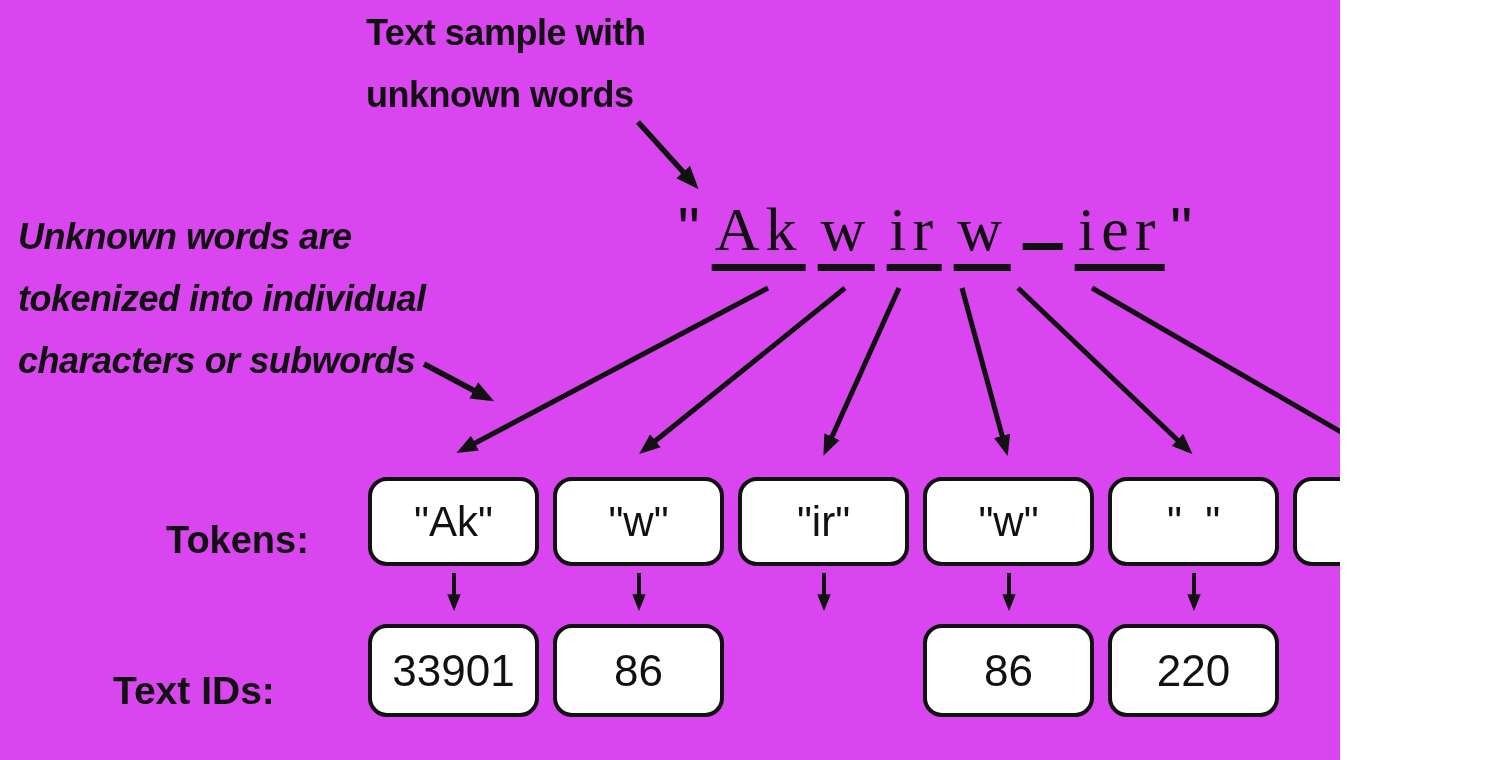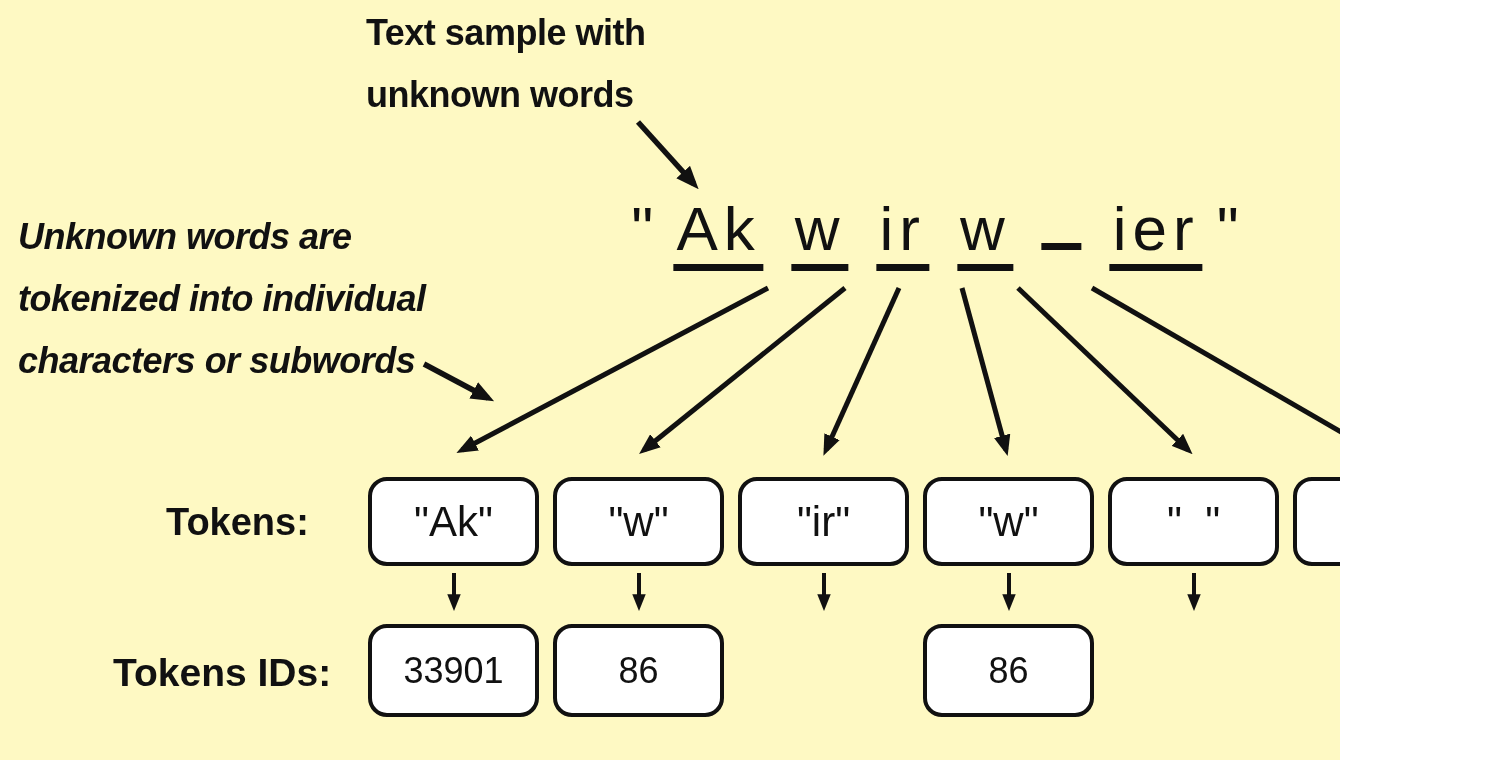--- a/index.html
+++ b/index.html
@@ -1,19 +1,19 @@
 <!DOCTYPE html>
 <html><head>
 <meta charset="utf-8">
 <style>
   html,body{margin:0;padding:0;background:#ffffff;}
   .canvas{
     position:relative;
     width:1340px;height:760px;
-    background:#fef9c3;
+    background:#d946ef;
     font-family:"Liberation Sans",sans-serif;
     color:#111111;
     overflow:hidden;
   }
   svg.arrows{position:absolute;left:0;top:0;width:1488px;height:760px;pointer-events:none;}
   svg.arrows line{stroke:#111111;}
 
   .ann{
     position:absolute;
     font-weight:700;
@@ -34,44 +34,46 @@
     letter-spacing:6px;
     white-space:nowrap;
     font-weight:400;
   }
   .sample .q{display:inline-block;line-height:62px;}
   .sample .seg{
     display:inline-block;
     line-height:62px;
     border-bottom:7px solid #111111;
     padding:0 3px 4px 3px;
-    margin:0 14px;
+    margin:0 6px;
+    font-family:Liberation Serif, serif;
   }
   .sample .space-seg{min-width:34px;}
 
   .row-label{
     position:absolute;
     font-weight:700;
     white-space:nowrap;
+    margin-top:18px;
   }
   .label-tokens{left:166px;top:501px;font-size:38px;}
   .label-ids{left:113px;top:651px;font-size:39px;}
 
   .box{
     position:absolute;
     width:171px;
     box-sizing:border-box;
     border:4px solid #111111;
     border-radius:19px;
     background:#ffffff;
     display:flex;align-items:center;justify-content:center;
     white-space:pre;
   }
   .token-box{top:477px;height:89px;font-size:42px;}
-  .id-box{top:624px;height:93px;font-size:36px;}
+  .id-box{top:624px;height:93px;font-size:44px;}
   .c0{left:368px;} .c1{left:553px;} .c2{left:738px;}
   .c3{left:923px;} .c4{left:1108px;} .c5{left:1293px;}
 </style>
 </head>
 <body>
 
 <div class="canvas">
 
   <svg class="arrows">
     <defs>
@@ -111,19 +113,20 @@
 
   <div class="row-label label-tokens">Tokens:</div>
 
   <div class="box token-box c0">"Ak"</div>
   <div class="box token-box c1">"w"</div>
   <div class="box token-box c2">"ir"</div>
   <div class="box token-box c3">"w"</div>
   <div class="box token-box c4">"  "</div>
   <div class="box token-box c5">"ier"</div>
 
-  <div class="row-label label-ids">Tokens IDs:</div>
+  <div class="row-label label-ids">Text IDs:</div>
 
   <div class="box id-box c0">33901</div>
   <div class="box id-box c1">86</div>
   <div class="box id-box c3">86</div>
+  <div class="box id-box c4">220</div>
 
 </div>
 
 </body></html>

